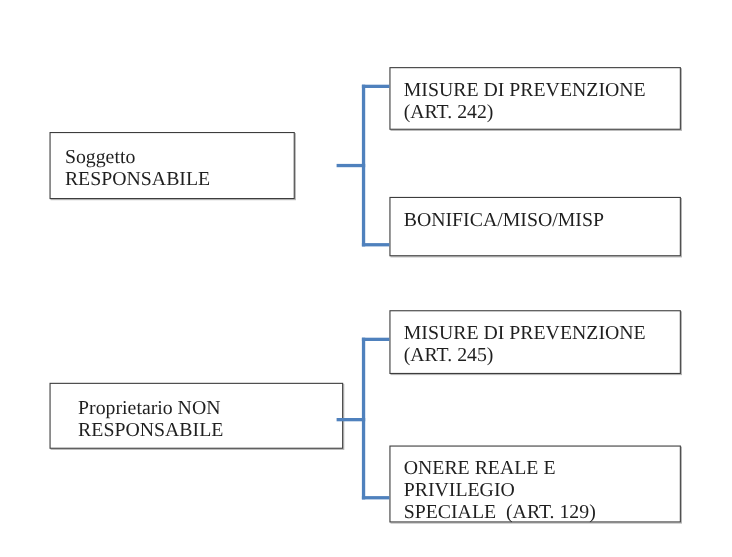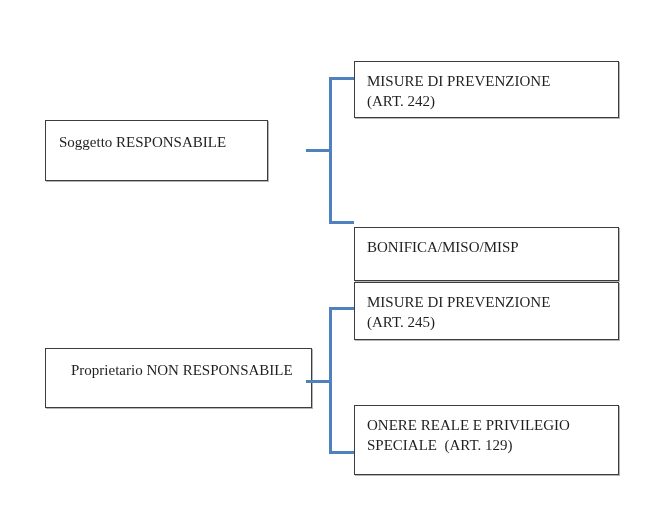--- a/index.html
+++ b/index.html
@@ -15,31 +15,31 @@
     font-family: "Liberation Serif", "DejaVu Serif", serif;
     overflow: hidden;
   }
   .box {
     position: absolute;
     box-sizing: border-box;
     background: #ffffff;
     border: 1px solid #3d3d3d;
     box-shadow: 1px 1px 0 rgba(120,120,120,0.55);
     color: #1f1f1f;
-    font-size: 15px;
+    font-size: 18px;
     line-height: 20px;
   }
   .box .label {
     white-space: pre-wrap;
   }
   .parent-a { left: 45px;  top: 120px; width: 223px; height: 61px; padding: 11px 10px 0 13px; }
   .parent-b { left: 45px;  top: 348px; width: 267px; height: 60px; padding: 11px 10px 0 25px; }
   .child    { left: 354px; width: 265px; padding: 9px 10px 0 12px; }
   .child-1  { top: 61px;  height: 57px; }
-  .child-2  { top: 179px; height: 54px; margin-top: 48px; }
+  .child-2  { top: 179px; height: 54px; }
   .child-3  { top: 282px; height: 58px; }
   .child-4  { top: 405px; height: 70px; }
   .conn { position: absolute; background: #4f81bd; }
   .c-stub-top   { left: 306px; top: 149px; width: 26px; height: 3px; }
   .c-vert-top   { left: 329px; top: 77px;  width: 3px;  height: 147px; }
   .c-branch-1   { left: 329px; top: 77px;  width: 25px; height: 3px; }
   .c-branch-2   { left: 329px; top: 221px; width: 25px; height: 3px; }
   .c-stub-bot   { left: 306px; top: 380px; width: 26px; height: 3px; }
   .c-vert-bot   { left: 329px; top: 307px; width: 3px;  height: 147px; }
   .c-branch-3   { left: 329px; top: 307px; width: 25px; height: 3px; }

